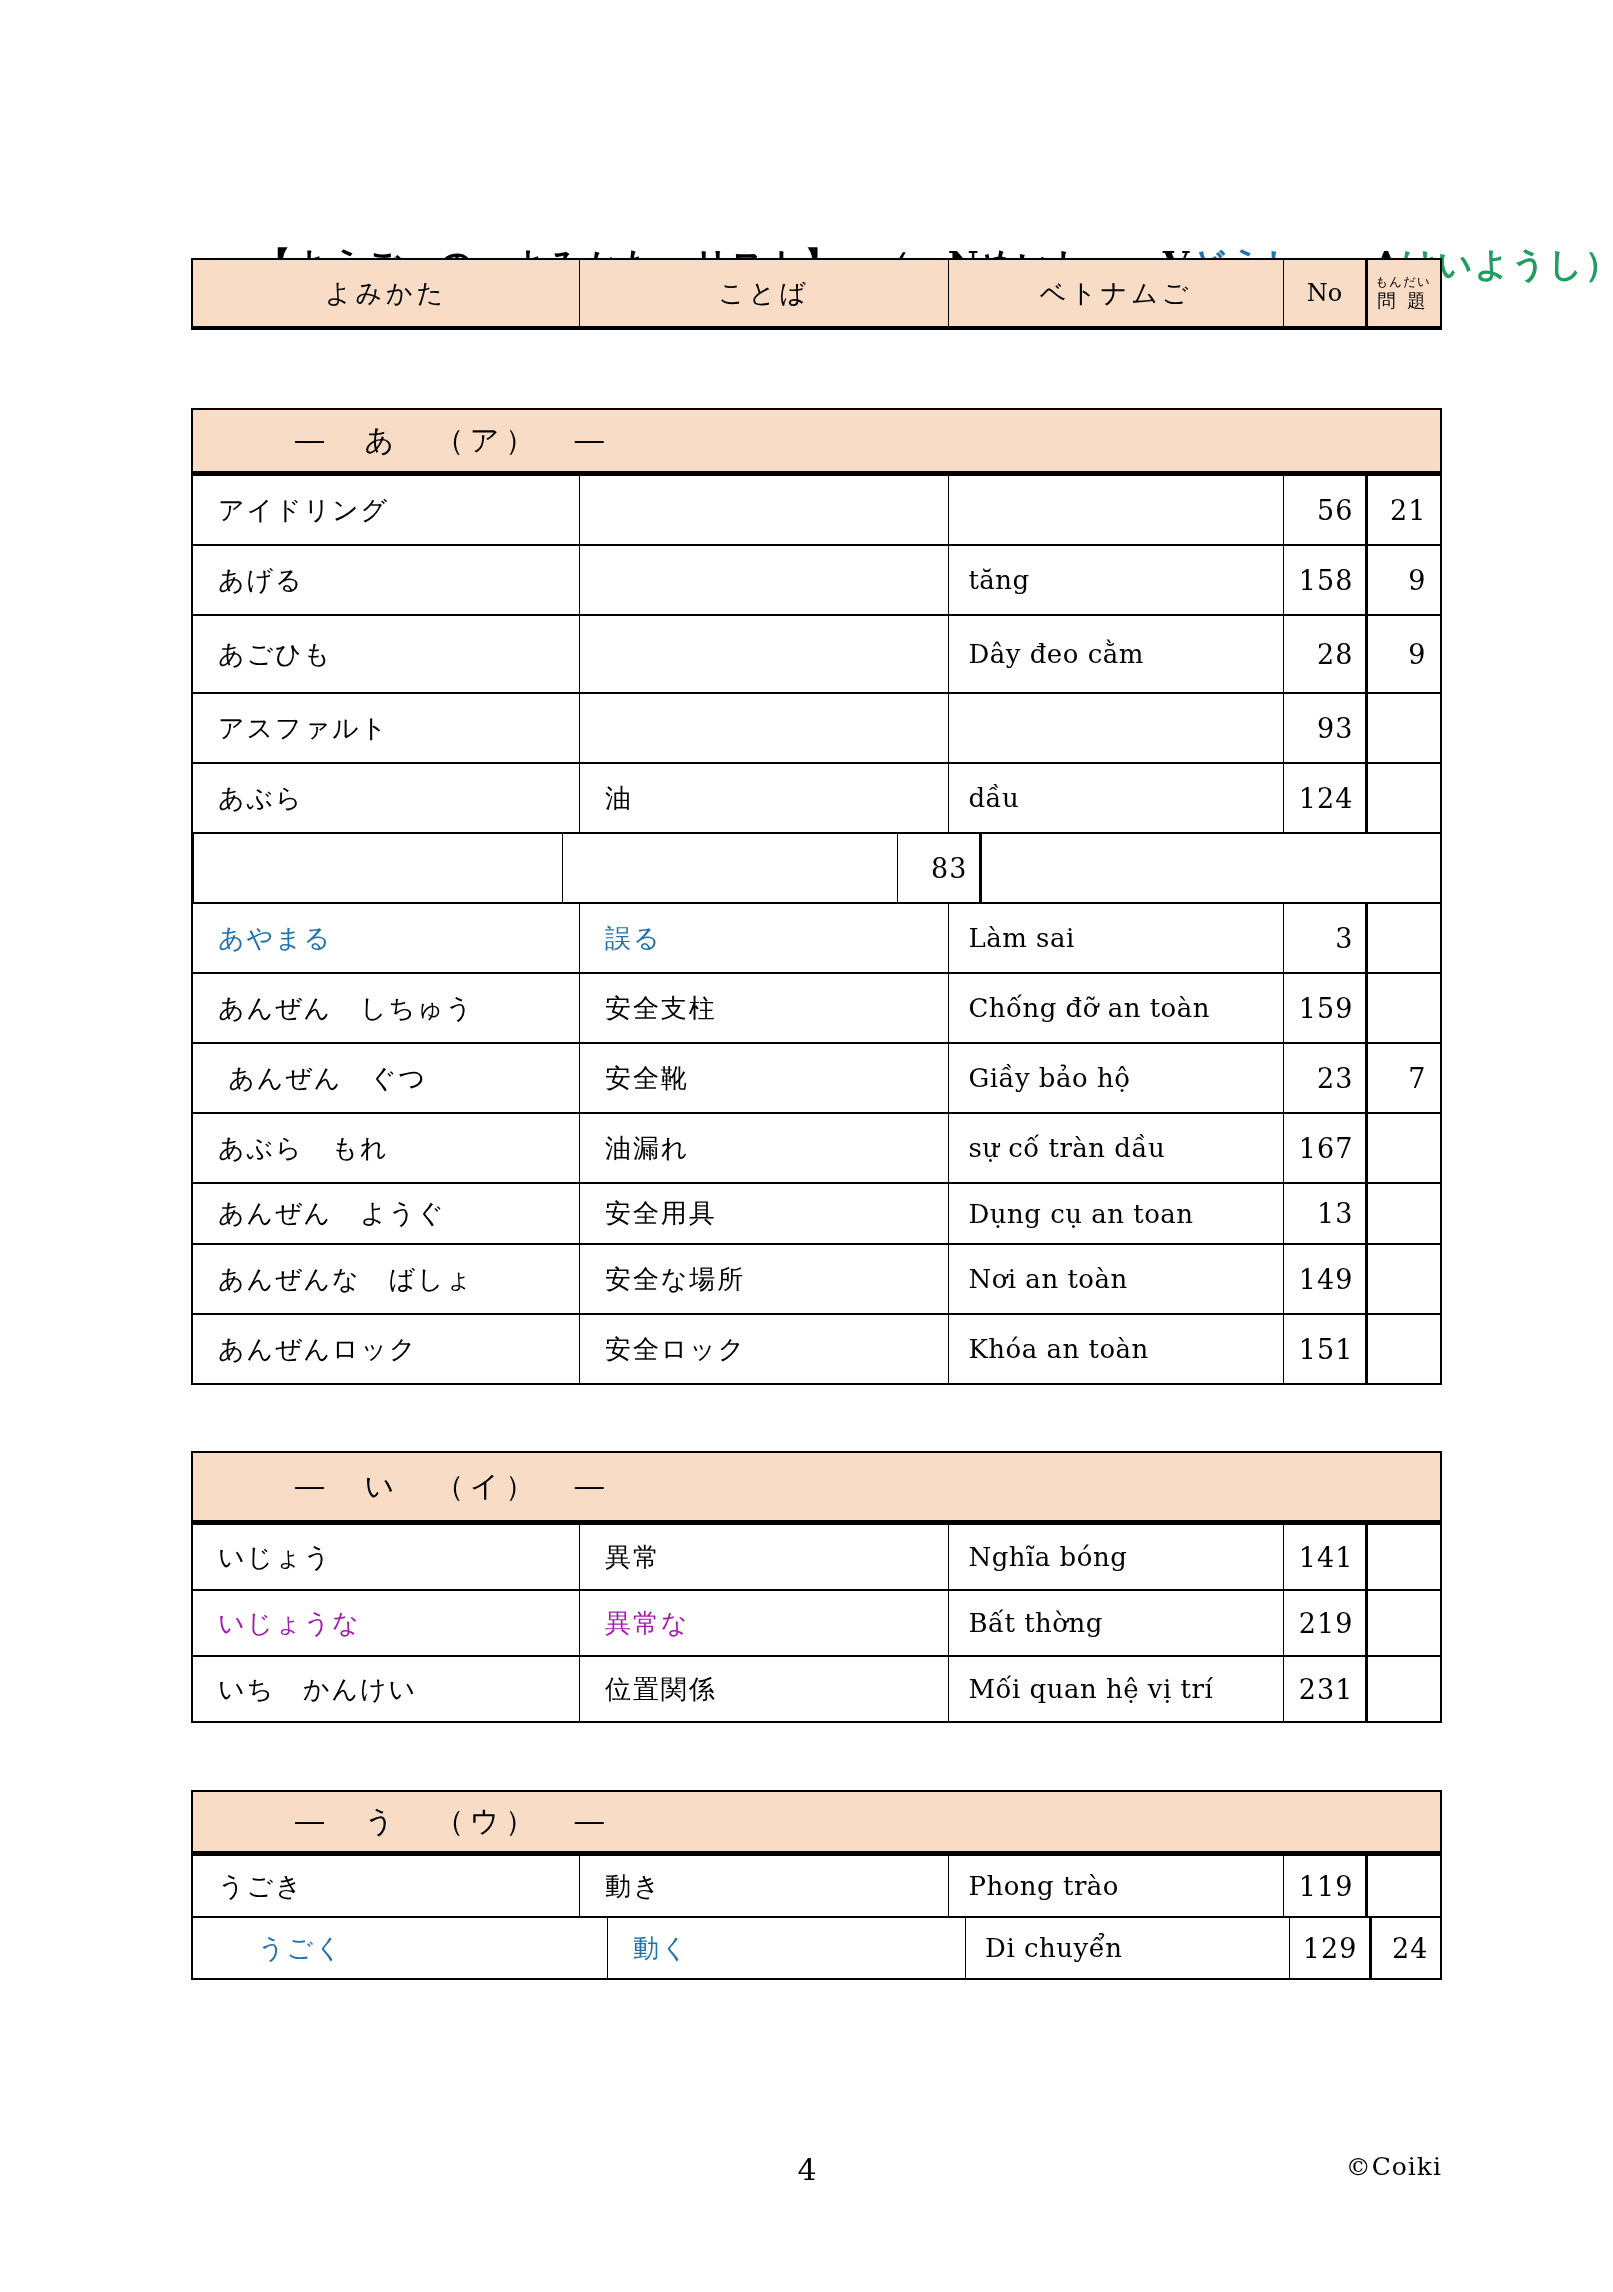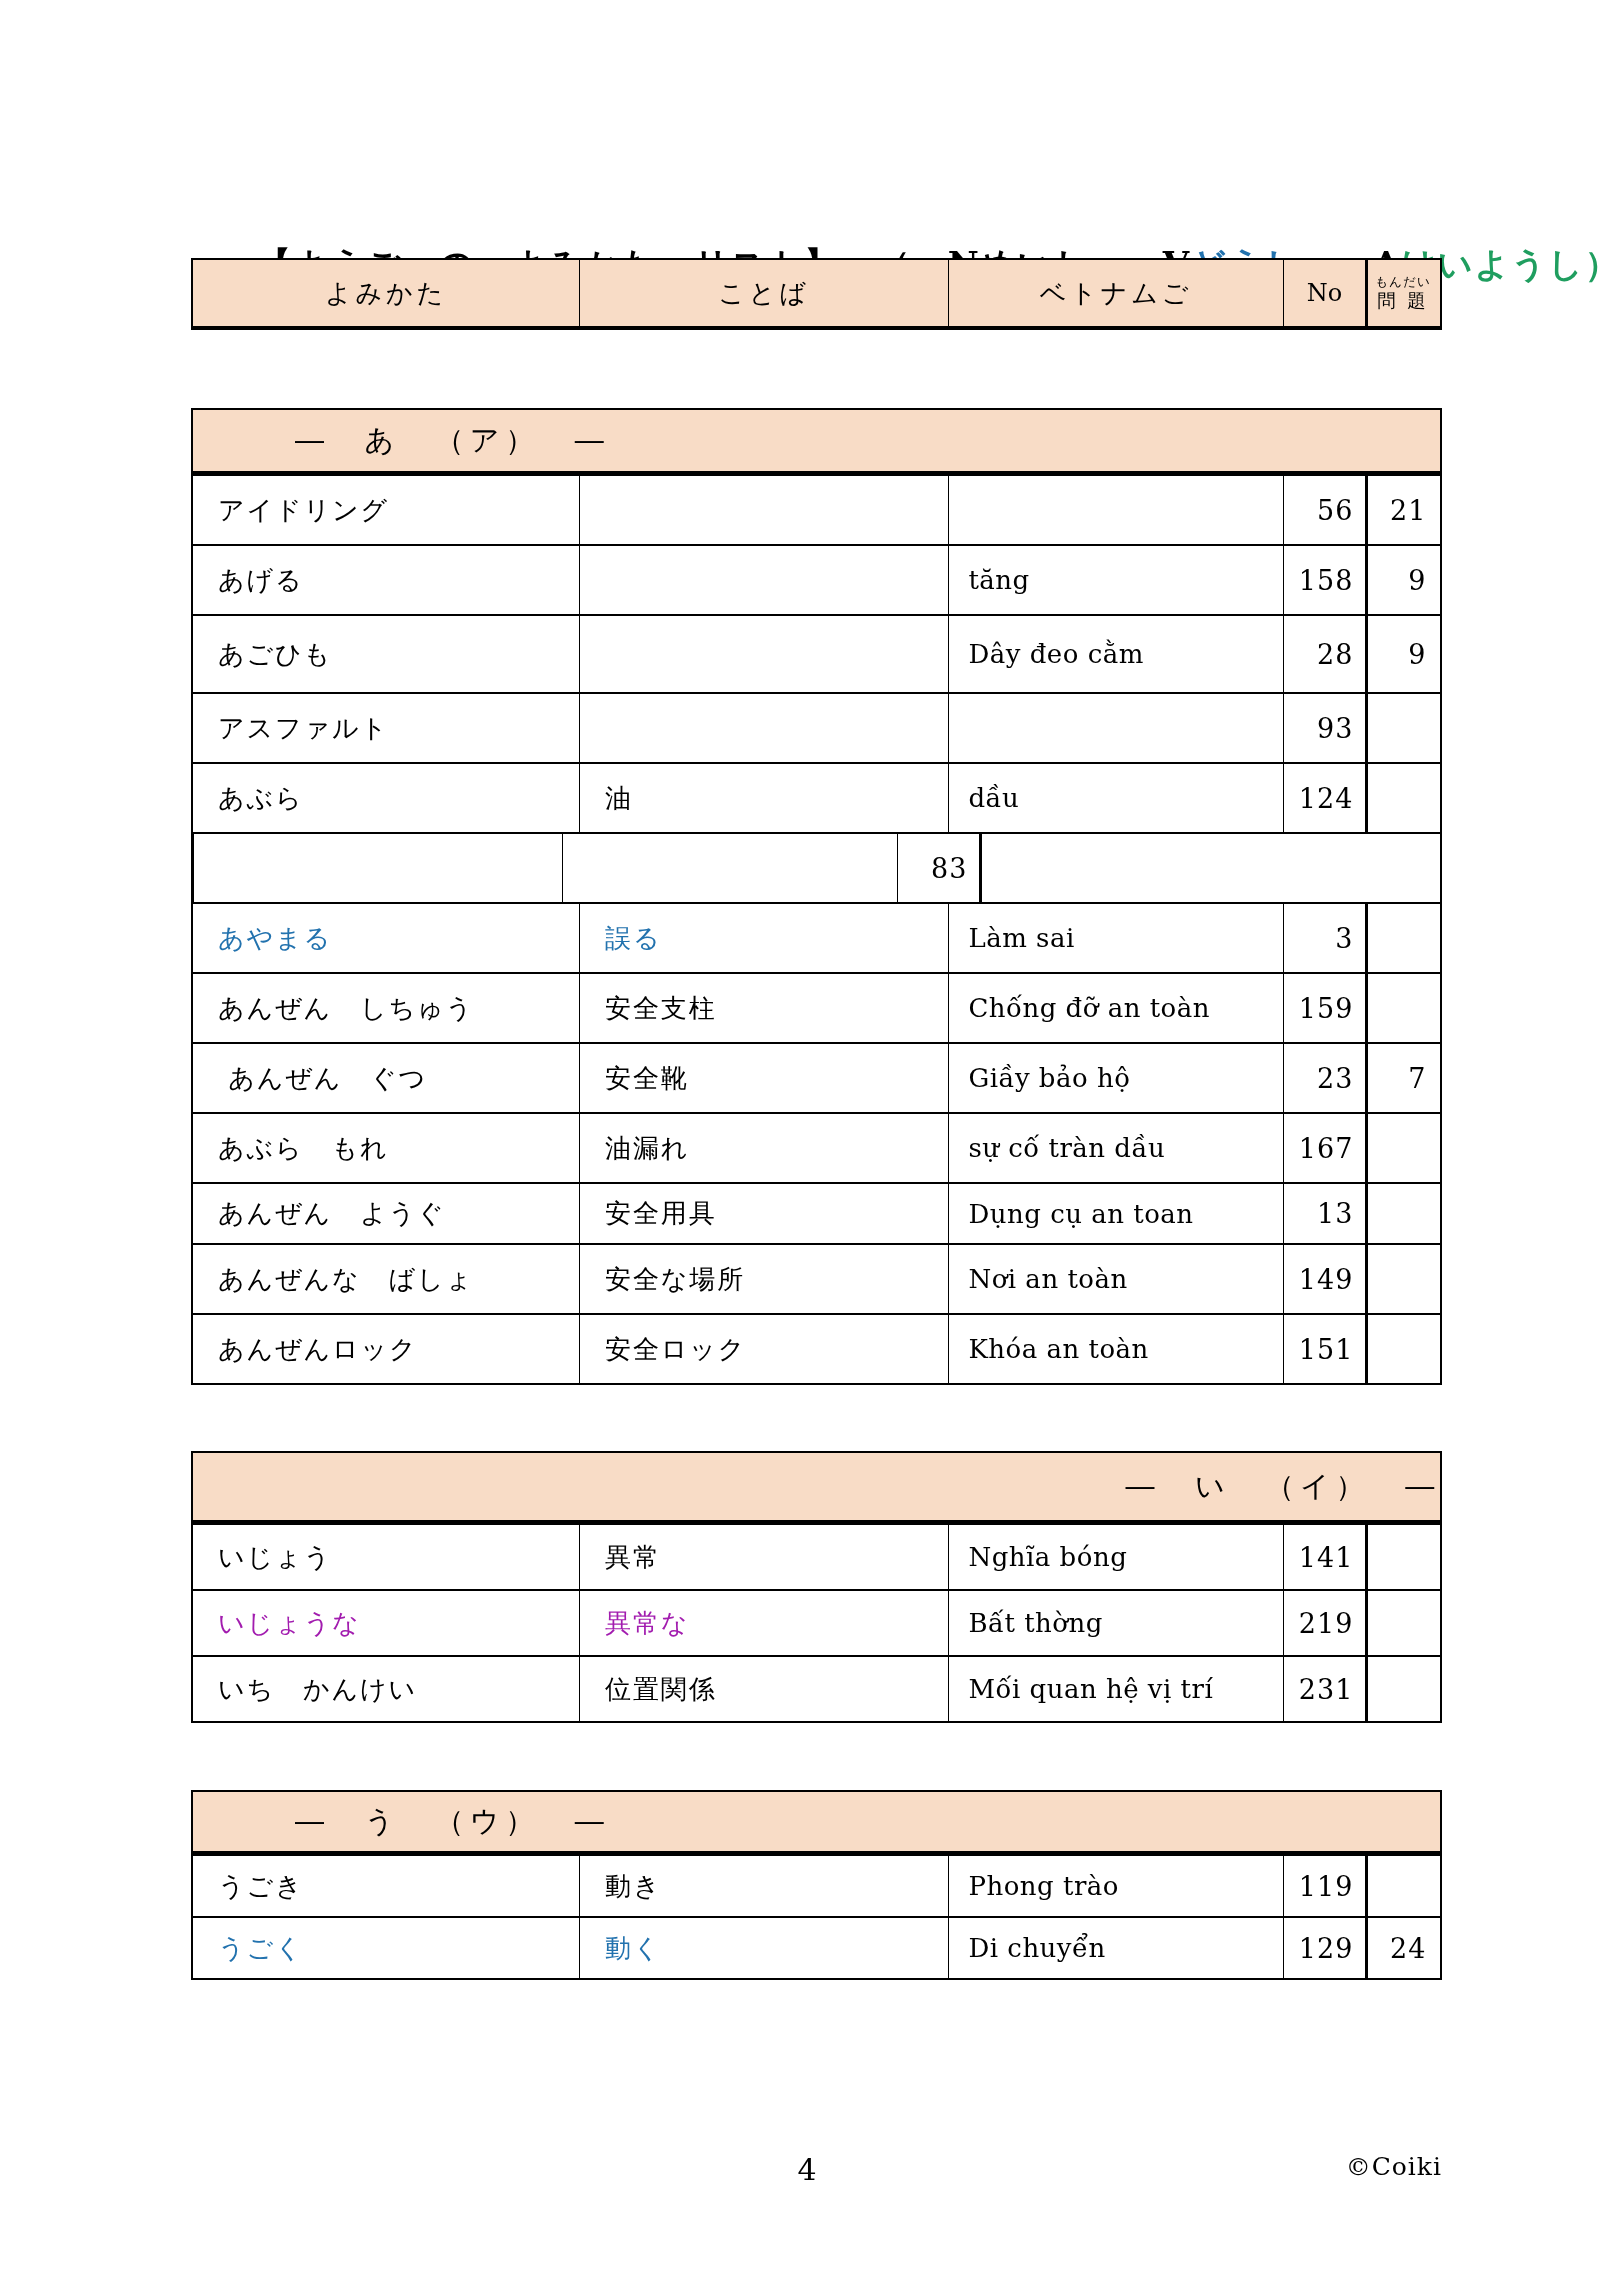--- a/index.html
+++ b/index.html
@@ -184,21 +184,21 @@
   </div>
         <div class="vrow" style="height: 70px;">
     <div class="cell jp w1">あんぜんロック</div>
     <div class="cell jp w2 bl2">安全ロック</div>
     <div class="cell vn w3 bl2">Khóa an toàn</div>
     <div class="cell num w4 bl2">151</div>
     <div class="cell num w5 bl4"></div>
   </div>
       </div>
       <div class="tbl vtable" style="top: 1451px;">
-    <div class="sec-head" style="height: 70px; justify-content: flex-end;">
+    <div class="sec-head" style="height: 70px;">
       <span class="sec-title">―　い　（イ）　―</span>
     </div>
   <div class="vrow" style="height: 66px;">
     <div class="cell jp w1">いじょう</div>
     <div class="cell jp w2 bl2">異常</div>
     <div class="cell vn w3 bl2">Nghĩa bóng</div>
     <div class="cell num w4 bl2">141</div>
     <div class="cell num w5 bl4"></div>
   </div>
         <div class="vrow row-green" style="height: 66px;">
@@ -220,21 +220,21 @@
     <div class="sec-head" style="height: 62px;">
       <span class="sec-title">―　う　（ウ）　―</span>
     </div>
   <div class="vrow" style="height: 62px;">
     <div class="cell jp w1">うごき</div>
     <div class="cell jp w2 bl2">動き</div>
     <div class="cell vn w3 bl2">Phong trào</div>
     <div class="cell num w4 bl2">119</div>
     <div class="cell num w5 bl4"></div>
   </div>
-        <div class="vrow row-blue" style="height: 62px;">
+        <div class="vrow row-blue" style="height: 62px; padding-left: 40px;">
     <div class="cell jp w1">うごく</div>
     <div class="cell jp w2 bl2">動く</div>
     <div class="cell vn w3 bl2">Di chuyển</div>
     <div class="cell num w4 bl2">129</div>
     <div class="cell num w5 bl4">24</div>
   </div>
       </div>
     </div>
 
   <div class="pageno">4</div>

